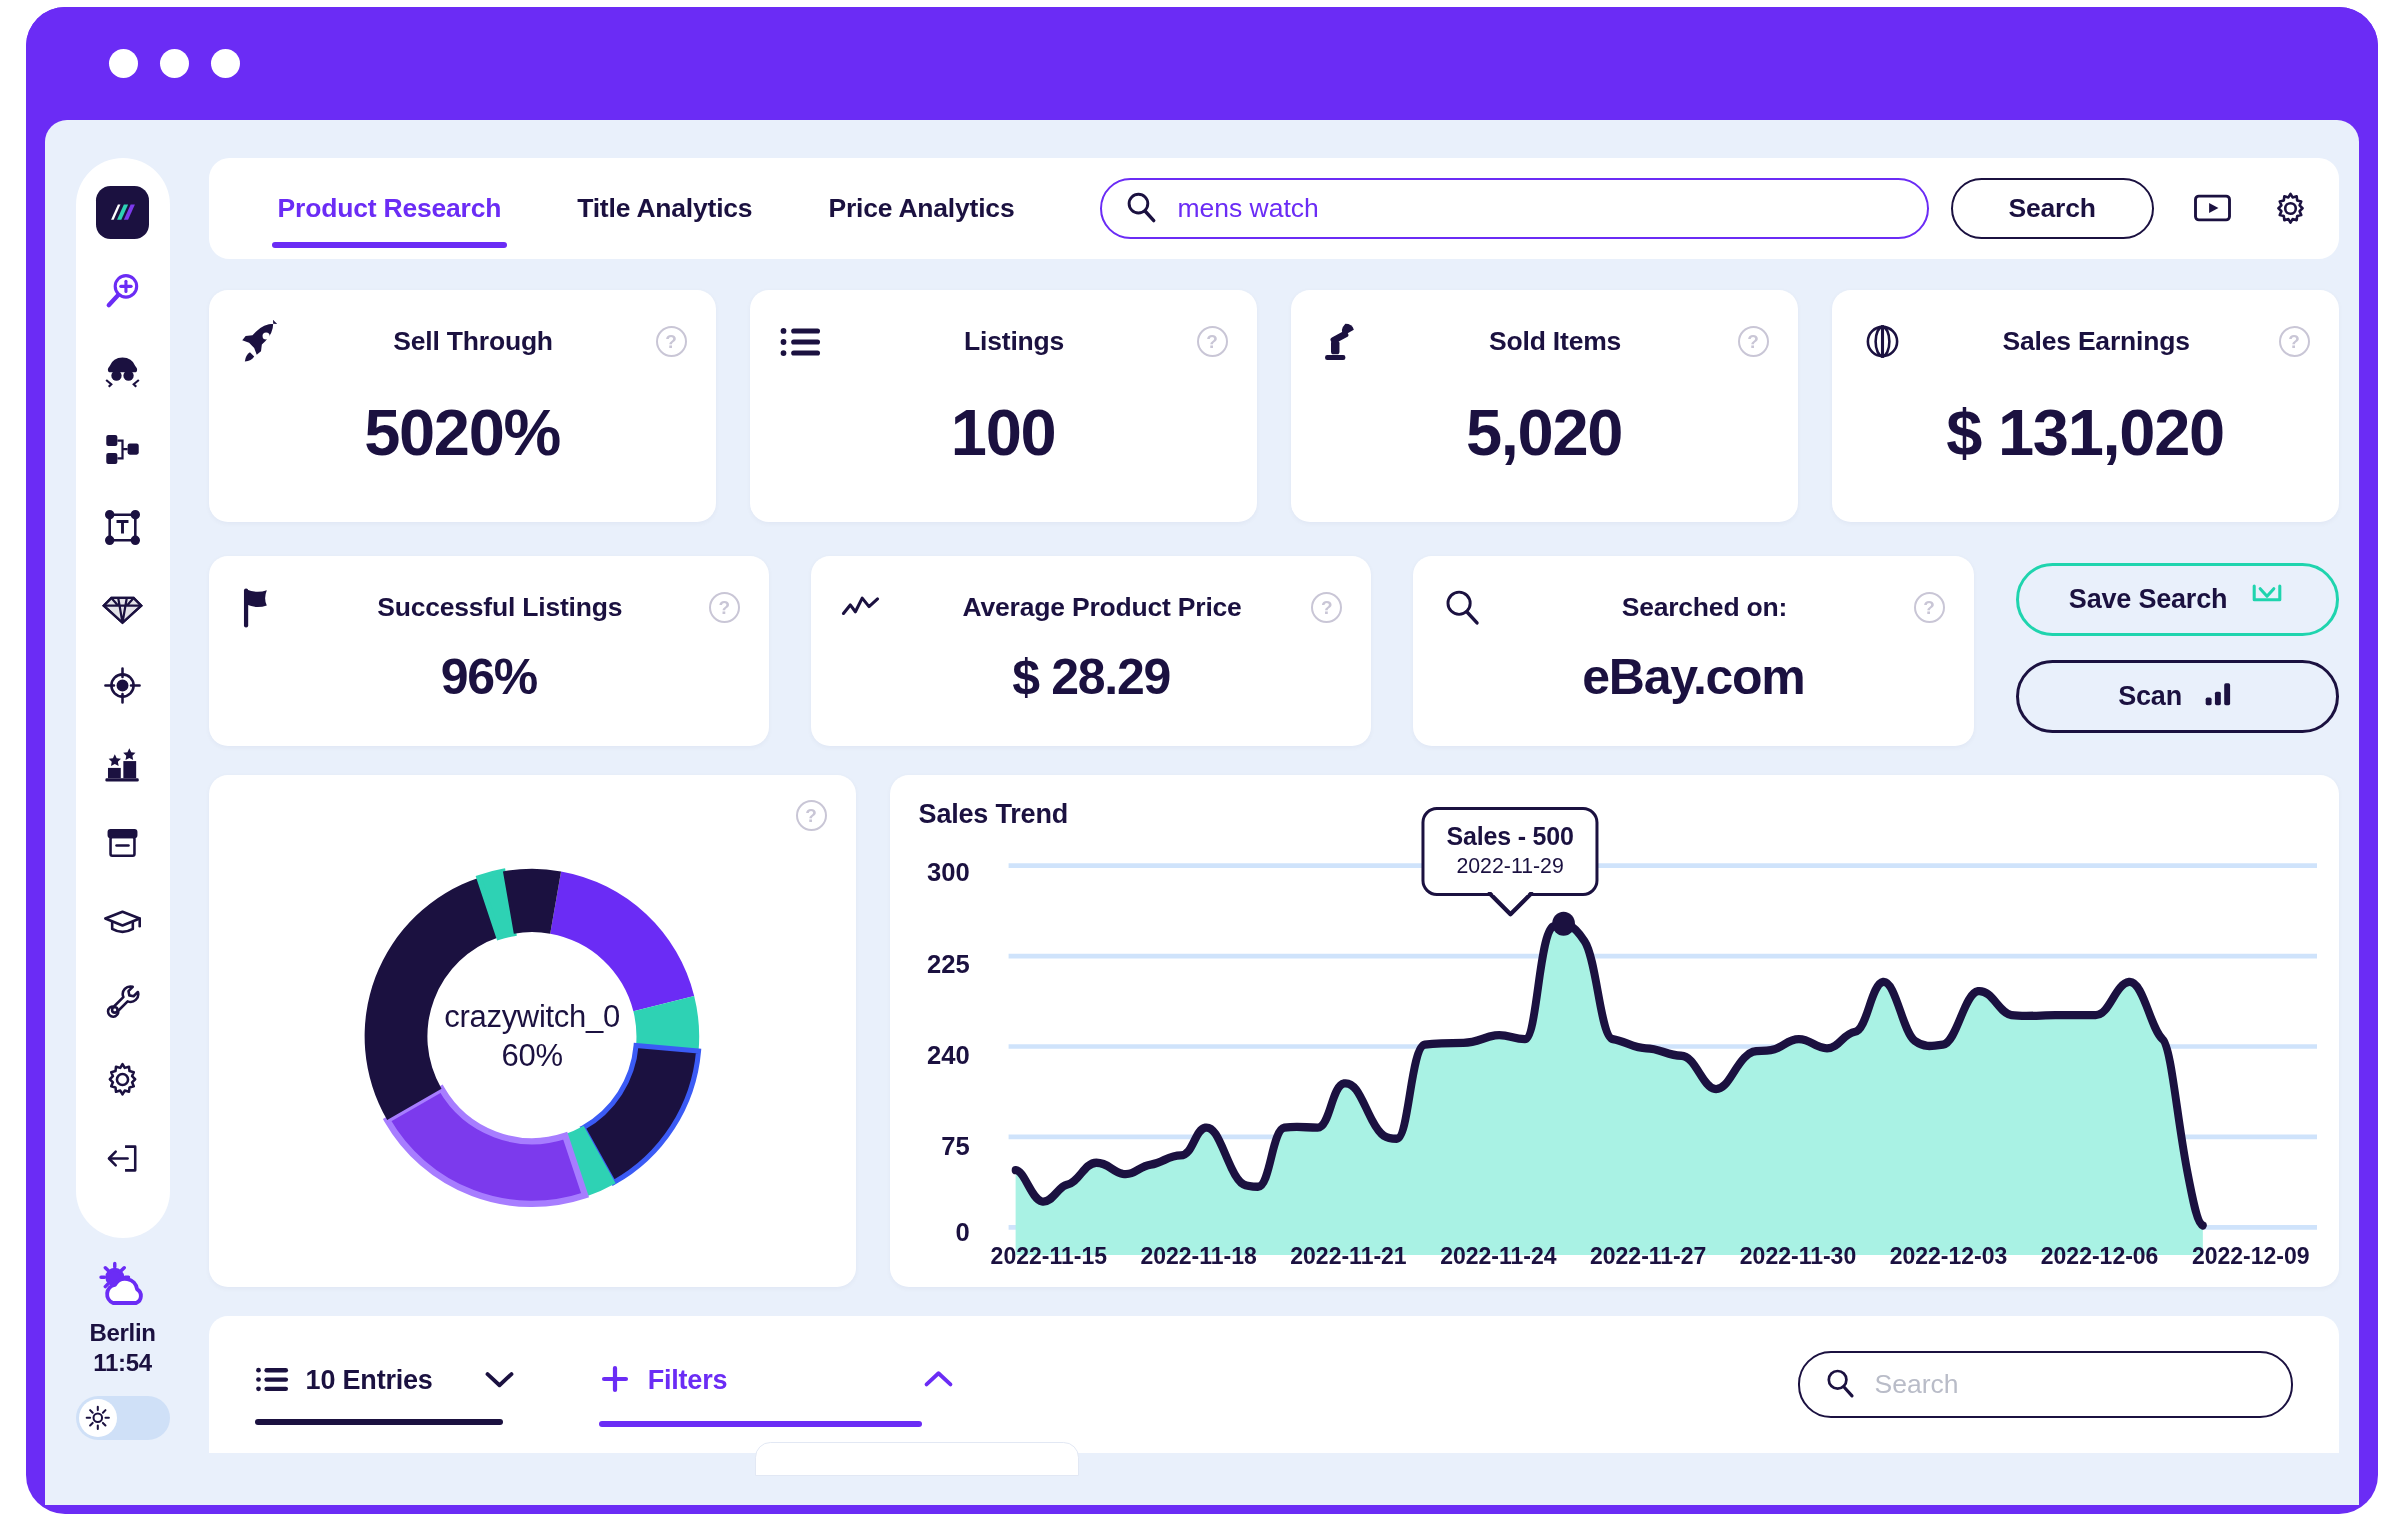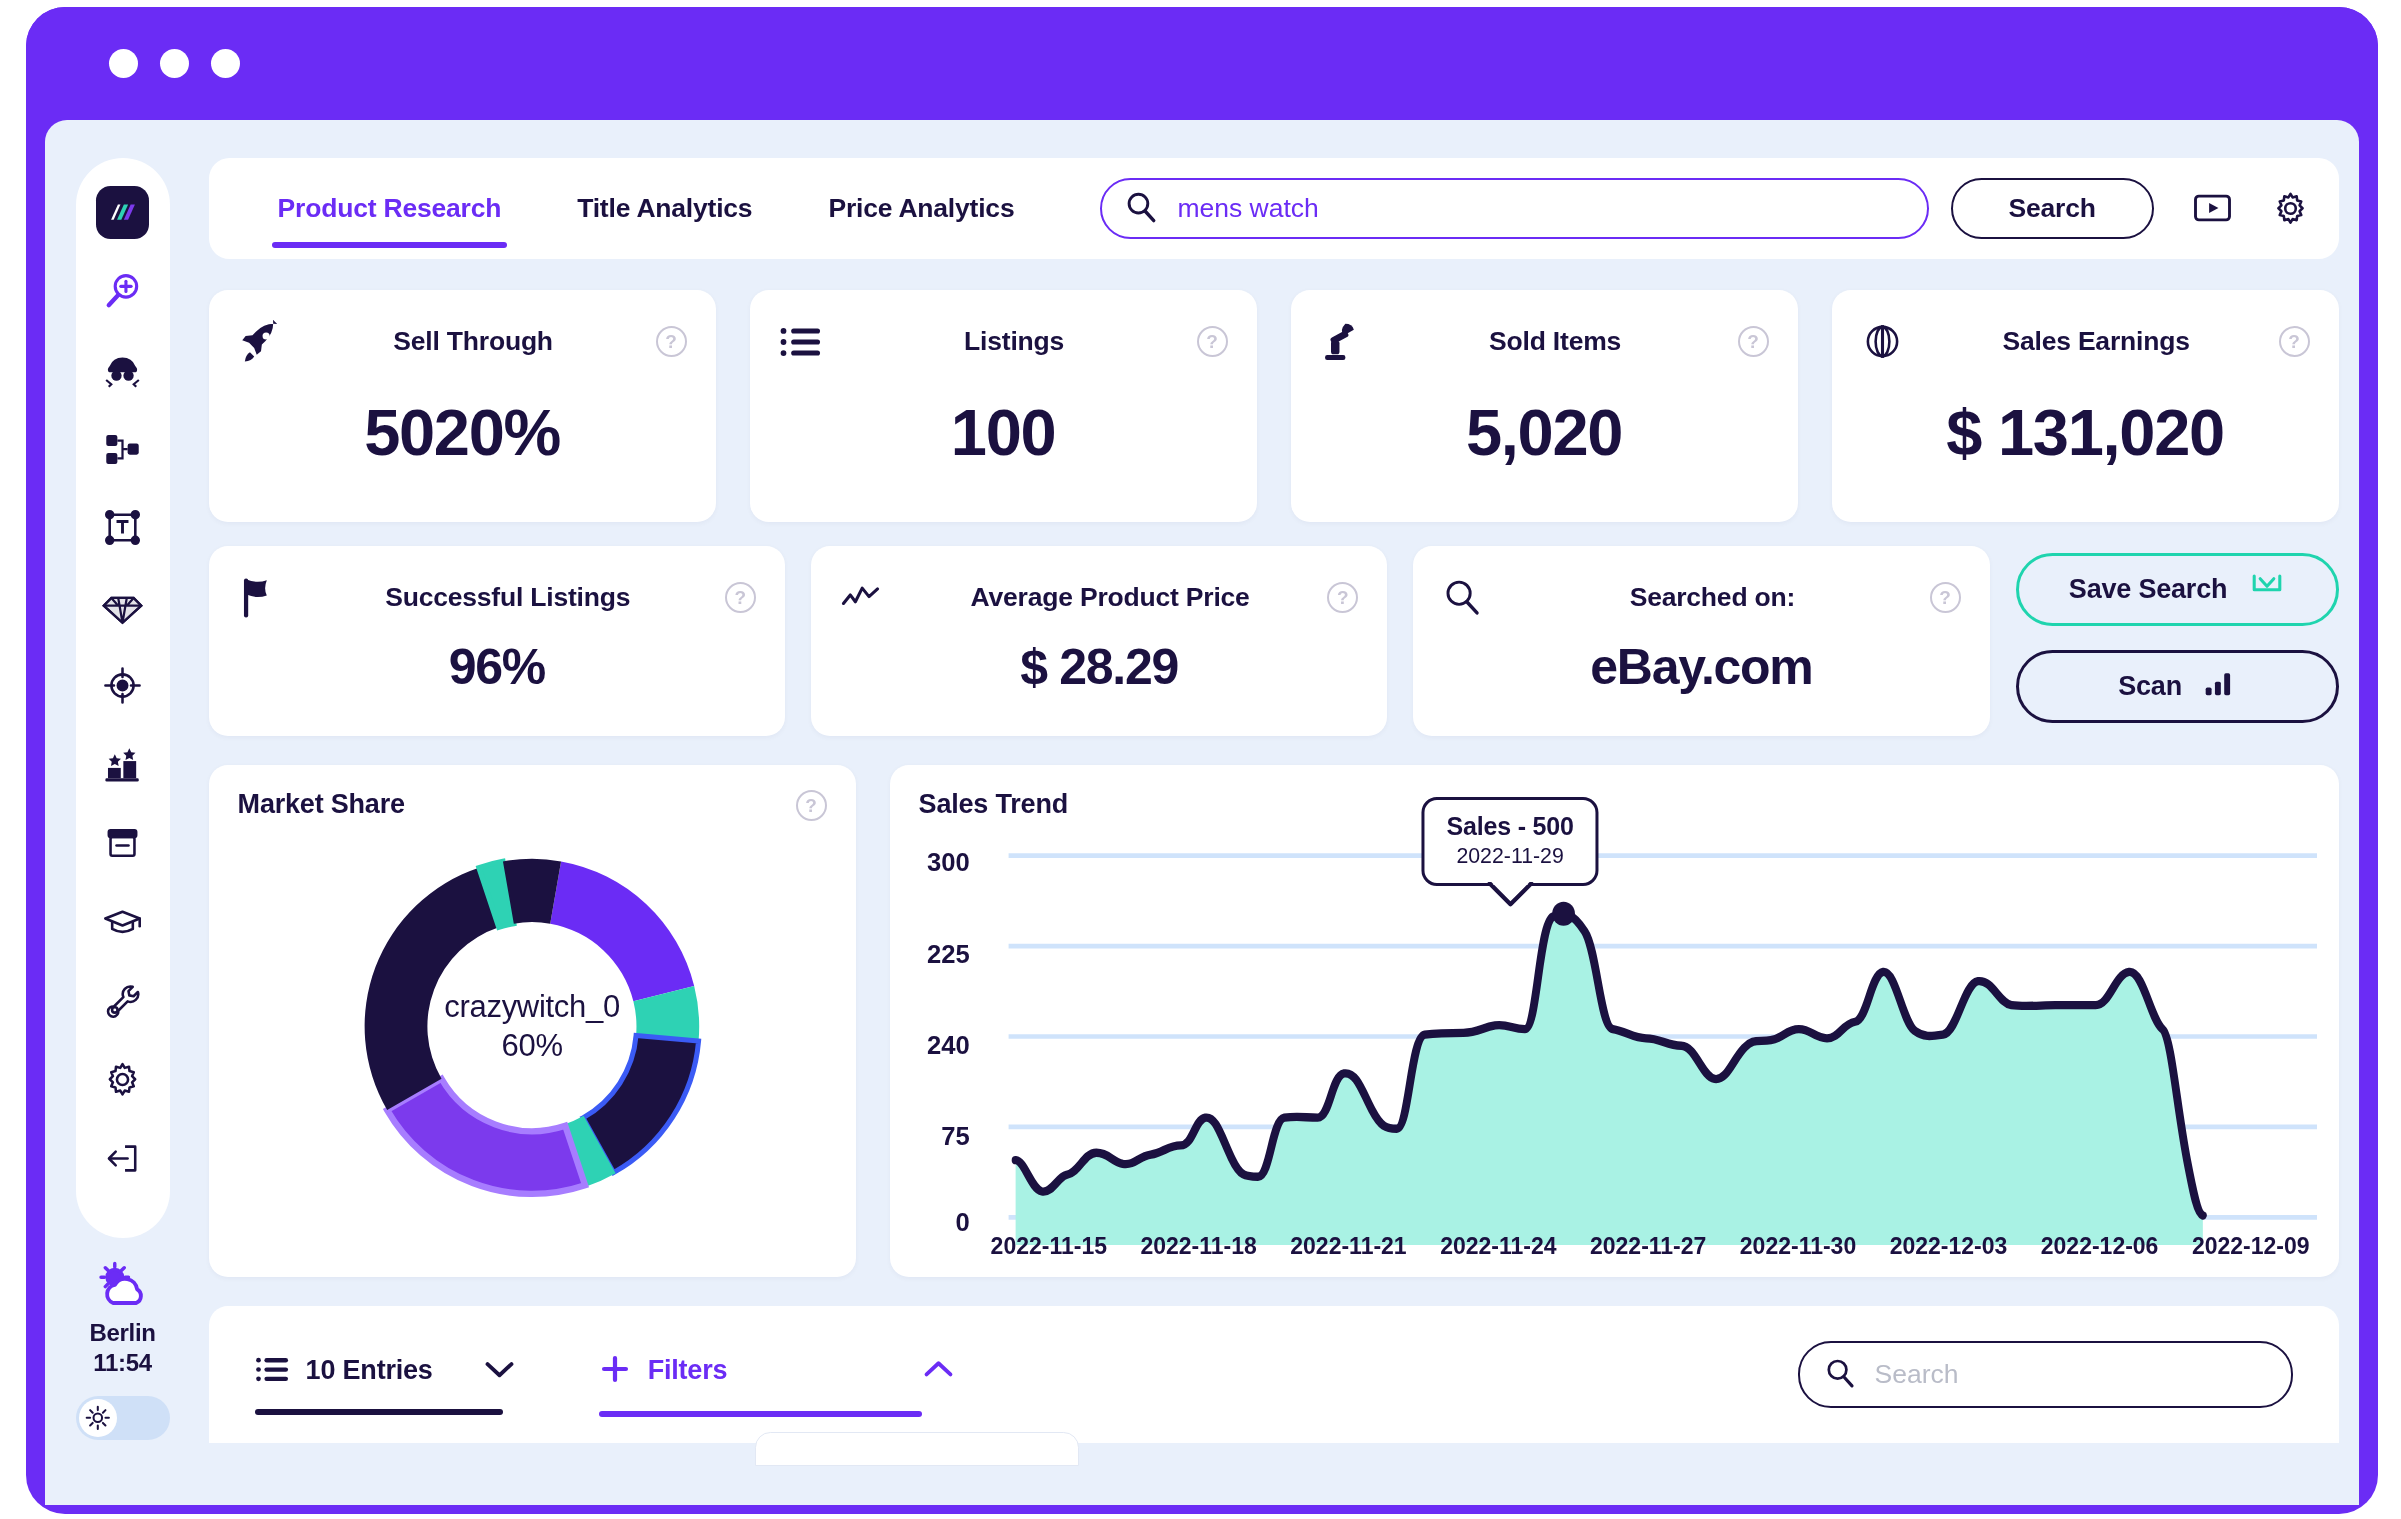--- a/index.html
+++ b/index.html
@@ -178,21 +178,21 @@
   }
   .kpi-value {
     flex: 1;
     display: flex; align-items: center; justify-content: center;
     font-size: 65px; font-weight: 700; color: #1b1140;
     letter-spacing: -1.3px;
   }
   .kpi-card.small .kpi-value { font-size: 50px; }
   .kpi-card.small { height: 190px; }
 
-  .kpi-row-2 { display: flex; gap: 26px; margin-top: 24px; align-items: flex-start; }
+  .kpi-row-2 { display: flex; gap: 42px; margin-top: 34px; align-items: flex-start; }
   .kpi-row-2 .kpi-card { flex: 1; }
   .action-col {
     width: 323px; flex: none;
     display: flex; flex-direction: column; gap: 24px;
     padding-top: 6.8px;
   }
   .btn-pill {
     height: 73px; border-radius: 37px;
     background: transparent;
     display: flex; align-items: center; justify-content: center; gap: 22px;
@@ -626,21 +626,20 @@
                   <rect x="24" y="5" width="7" height="26" rx="2"></rect>
                 </svg>
               </span>
             </div>
           </div>
         </div>
 
         <div class="charts-row">
 
           <div class="chart-card card-market">
-            <div class="chart-title">Market Share</div>
             <span class="help help-abs">?</span>
 
             <div class="donut-wrap">
               <svg width="418" height="427" viewBox="0 0 200 200">
                 <g transform="translate(100,100)">
 
                   <path d="M 13.9 -79.0 A 80 80 0 0 1 77.6 -19.4 L 48.5 -12.1 A 50 50 0 0 0 8.7 -49.2 Z" fill="#6b2cf5"></path>
 
                   <path d="M 77.6 -19.4 A 80 80 0 0 1 79.7 6.9 L 49.8 4.3 A 50 50 0 0 0 48.5 -12.1 Z" fill="#2ed2b4"></path>
 

